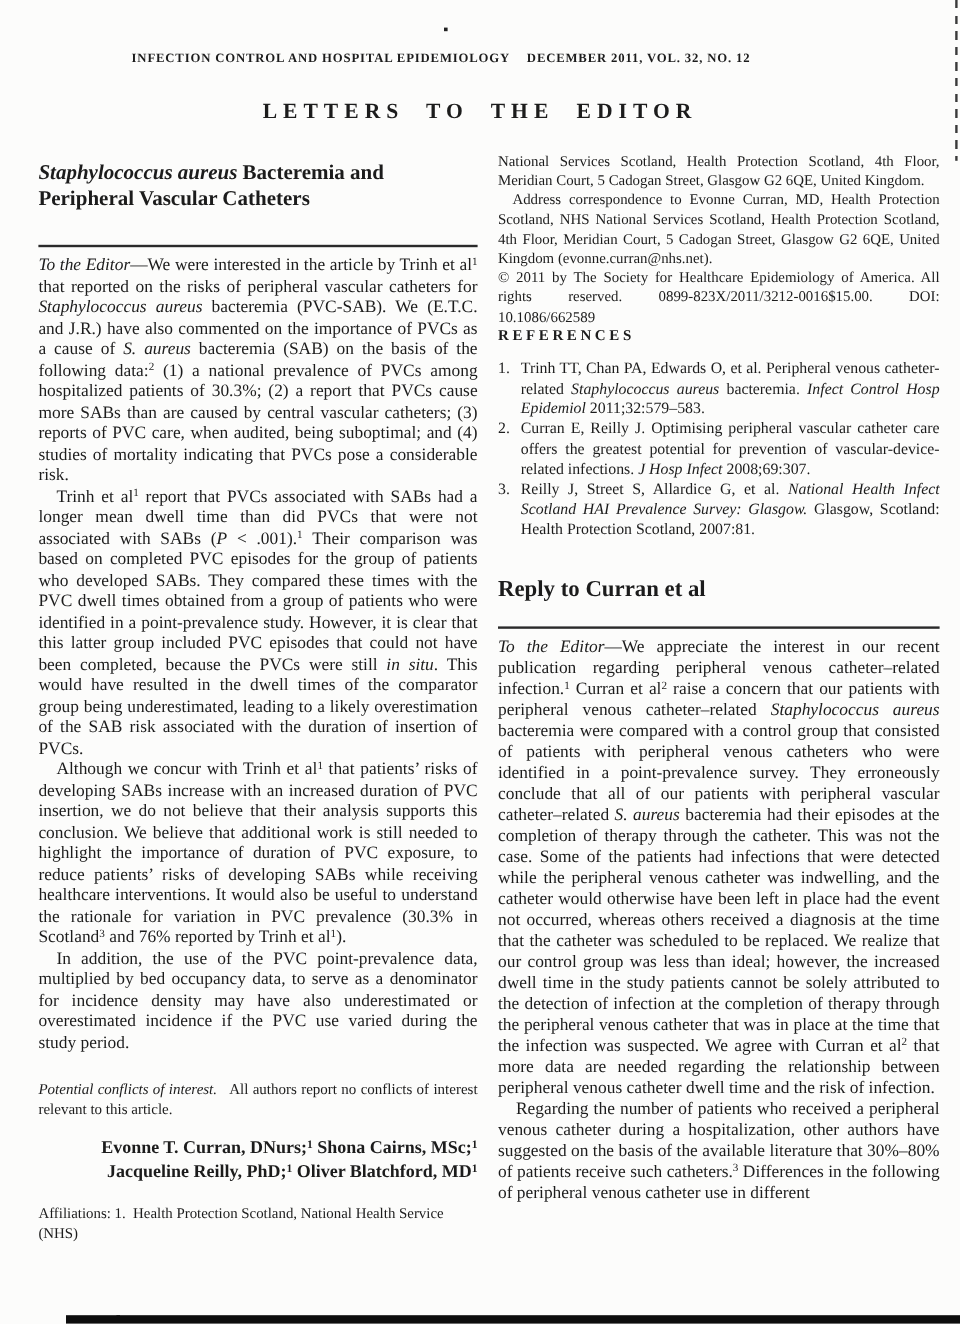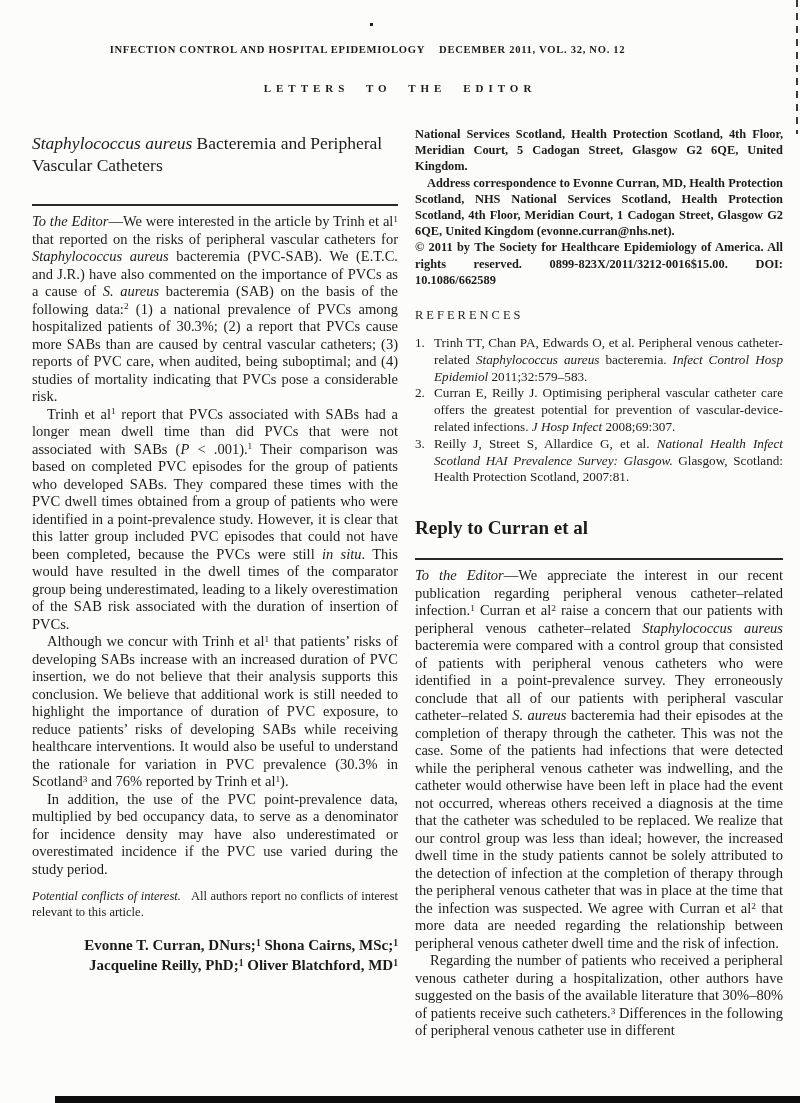--- a/index.html
+++ b/index.html
@@ -18,57 +18,57 @@
   .running-head{
     position:absolute;top:44px;left:0;width:735px;
     text-align:center;
     font-size:10.6px;font-weight:600;letter-spacing:0.7px;
     white-space:nowrap;
   }
   .running-head .gap{display:inline-block;width:14px;}
   .section-heading{
     position:absolute;top:82px;left:0;width:800px;
     text-align:center;
-    font-size:11px;font-weight:600;
+    font-size:18px;font-weight:600;
     letter-spacing:5px;word-spacing:9px;
     white-space:nowrap;
   }
   
   .col{position:absolute;top:126px;}
   .col-left{left:32px;width:366px;}
   .col-right{left:415px;width:368px;}
   
   .letter-title{
-    font-size:17.5px;font-weight:normal;line-height:22px;
+    font-size:17.5px;font-weight:bold;line-height:22px;
     margin:6px 0 0 0;
   }
   .rule{border:0;border-top:2px solid #2a2a2a;margin:28px 0 0 0;}
   .body-par{
     font-size:14.5px;line-height:17.5px;text-align:justify;
     margin:0;
   }
   .first-par{margin-top:7px;}
   .indent{text-indent:15px;}
   
   .small-heading{
     font-size:12.5px;font-weight:bold;letter-spacing:3px;
     margin:54px 0 0 0;
   }
   .small-text{
-    font-size:12.5px;line-height:16.2px;text-align:justify;margin:10px 0 0 0;
+    font-size:12.5px;line-height:16.2px;text-align:justify;margin:22px 0 0 0;
   }
   .authors{
     margin-top:16px;text-align:right;font-weight:bold;
     font-size:15px;line-height:19.5px;
   }
   .affil-line{font-size:12.4px;line-height:16.2px;margin-top:16px;}
   
-  .fm{font-size:12.4px;line-height:16.2px;text-align:justify;margin:0;font-weight:bold;}
+  .fm{font-size:12.4px;line-height:16.2px;text-align:justify;margin:0;}
   .fm-indent{text-indent:12px;}
-  .refs-heading{margin-top:20px;font-size:12.5px;font-weight:normal;letter-spacing:3px;}
+  .refs-heading{font-size:12.5px;font-weight:bold;letter-spacing:3px;}
   .ref-list{margin-top:12px;}
   .ref{
     position:relative;padding-left:19px;
     font-size:13.2px;line-height:16.8px;text-align:justify;
     margin:0;
   }
   .ref-num{position:absolute;left:0;top:0;}
   
   .reply-heading{
     font-size:19px;font-weight:bold;margin:30px 0 0 0;line-height:24px;
@@ -101,25 +101,26 @@
   <p class="body-par indent"><span>Although we concur with Trinh et al</span><span class="sup">1</span><span> that patients’ risks of developing SABs increase with an increased duration of PVC insertion, we do not believe that their analysis supports this conclusion. We believe that additional work is still needed to highlight the importance of duration of PVC exposure, to reduce patients’ risks of developing SABs while receiving healthcare interventions. It would also be useful to understand the rationale for variation in PVC prevalence (30.3% in Scotland</span><span class="sup">3</span><span> and 76% reported by Trinh et al</span><span class="sup">1</span><span>).</span></p>
   <p class="body-par indent"><span>In addition, the use of the PVC point-prevalence data, multiplied by bed occupancy data, to serve as a denominator for incidence density may have also underestimated or overestimated incidence if the PVC use varied during the study period.</span></p>
 
   <p class="small-text"><span class="it">Potential conflicts of interest.</span><span>&nbsp;&nbsp; All authors report no conflicts of interest relevant to this article.</span></p>
 
   <div class="authors">
     <div><span>Evonne T. Curran, DNurs;</span><span class="sup">1</span><span> Shona Cairns, MSc;</span><span class="sup">1</span></div>
     <div><span>Jacqueline Reilly, PhD;</span><span class="sup">1</span><span> Oliver Blatchford, MD</span><span class="sup">1</span></div>
   </div>
 
+  <div class="affil-line">Affiliations: 1.&nbsp; Health Protection Scotland, National Health Service (NHS)</div>
 </div>
 
 <div class="col col-right">
   <p class="fm">National Services Scotland, Health Protection Scotland, 4th Floor, Meridian Court, 5 Cadogan Street, Glasgow G2 6QE, United Kingdom.</p>
-  <p class="fm fm-indent">Address correspondence to Evonne Curran, MD, Health Protection Scotland, NHS National Services Scotland, Health Protection Scotland, 4th Floor, Meridian Court, 1 Cadogan Street, Glasgow G2 6QE, United Kingdom (evonne.curran@nhs.net).</p>
+  <p class="fm fm-indent">Address correspondence to Evonne Curran, MD, Health Protection Scotland, NHS National Services Scotland, Health Protection Scotland, 4th Floor, Meridian Court, 5 Cadogan Street, Glasgow G2 6QE, United Kingdom (evonne.curran@nhs.net).</p>
   <p class="fm">© 2011 by The Society for Healthcare Epidemiology of America. All rights reserved. 0899-823X/2011/3212-0016$15.00. DOI: 10.1086/662589</p>
 
   <div class="refs-heading">REFERENCES</div>
   <div class="ref-list">
     <p class="ref"><span class="ref-num">1.</span><span><span>Trinh TT, Chan PA, Edwards O, et al. Peripheral venous catheter-related </span><span class="it">Staphylococcus aureus</span><span> bacteremia. </span><span class="it">Infect Control Hosp Epidemiol</span><span> 2011;32:579–583.</span></span></p>
     <p class="ref"><span class="ref-num">2.</span><span><span>Curran E, Reilly J. Optimising peripheral vascular catheter care offers the greatest potential for prevention of vascular-device-related infections. </span><span class="it">J Hosp Infect</span><span> 2008;69:307.</span></span></p>
     <p class="ref"><span class="ref-num">3.</span><span><span>Reilly J, Street S, Allardice G, et al. </span><span class="it">National Health Infect Scotland HAI Prevalence Survey: Glasgow.</span><span> Glasgow, Scotland: Health Protection Scotland, 2007:81.</span></span></p>
   </div>
 
   <h2 class="reply-heading">Reply to Curran et al</h2>

